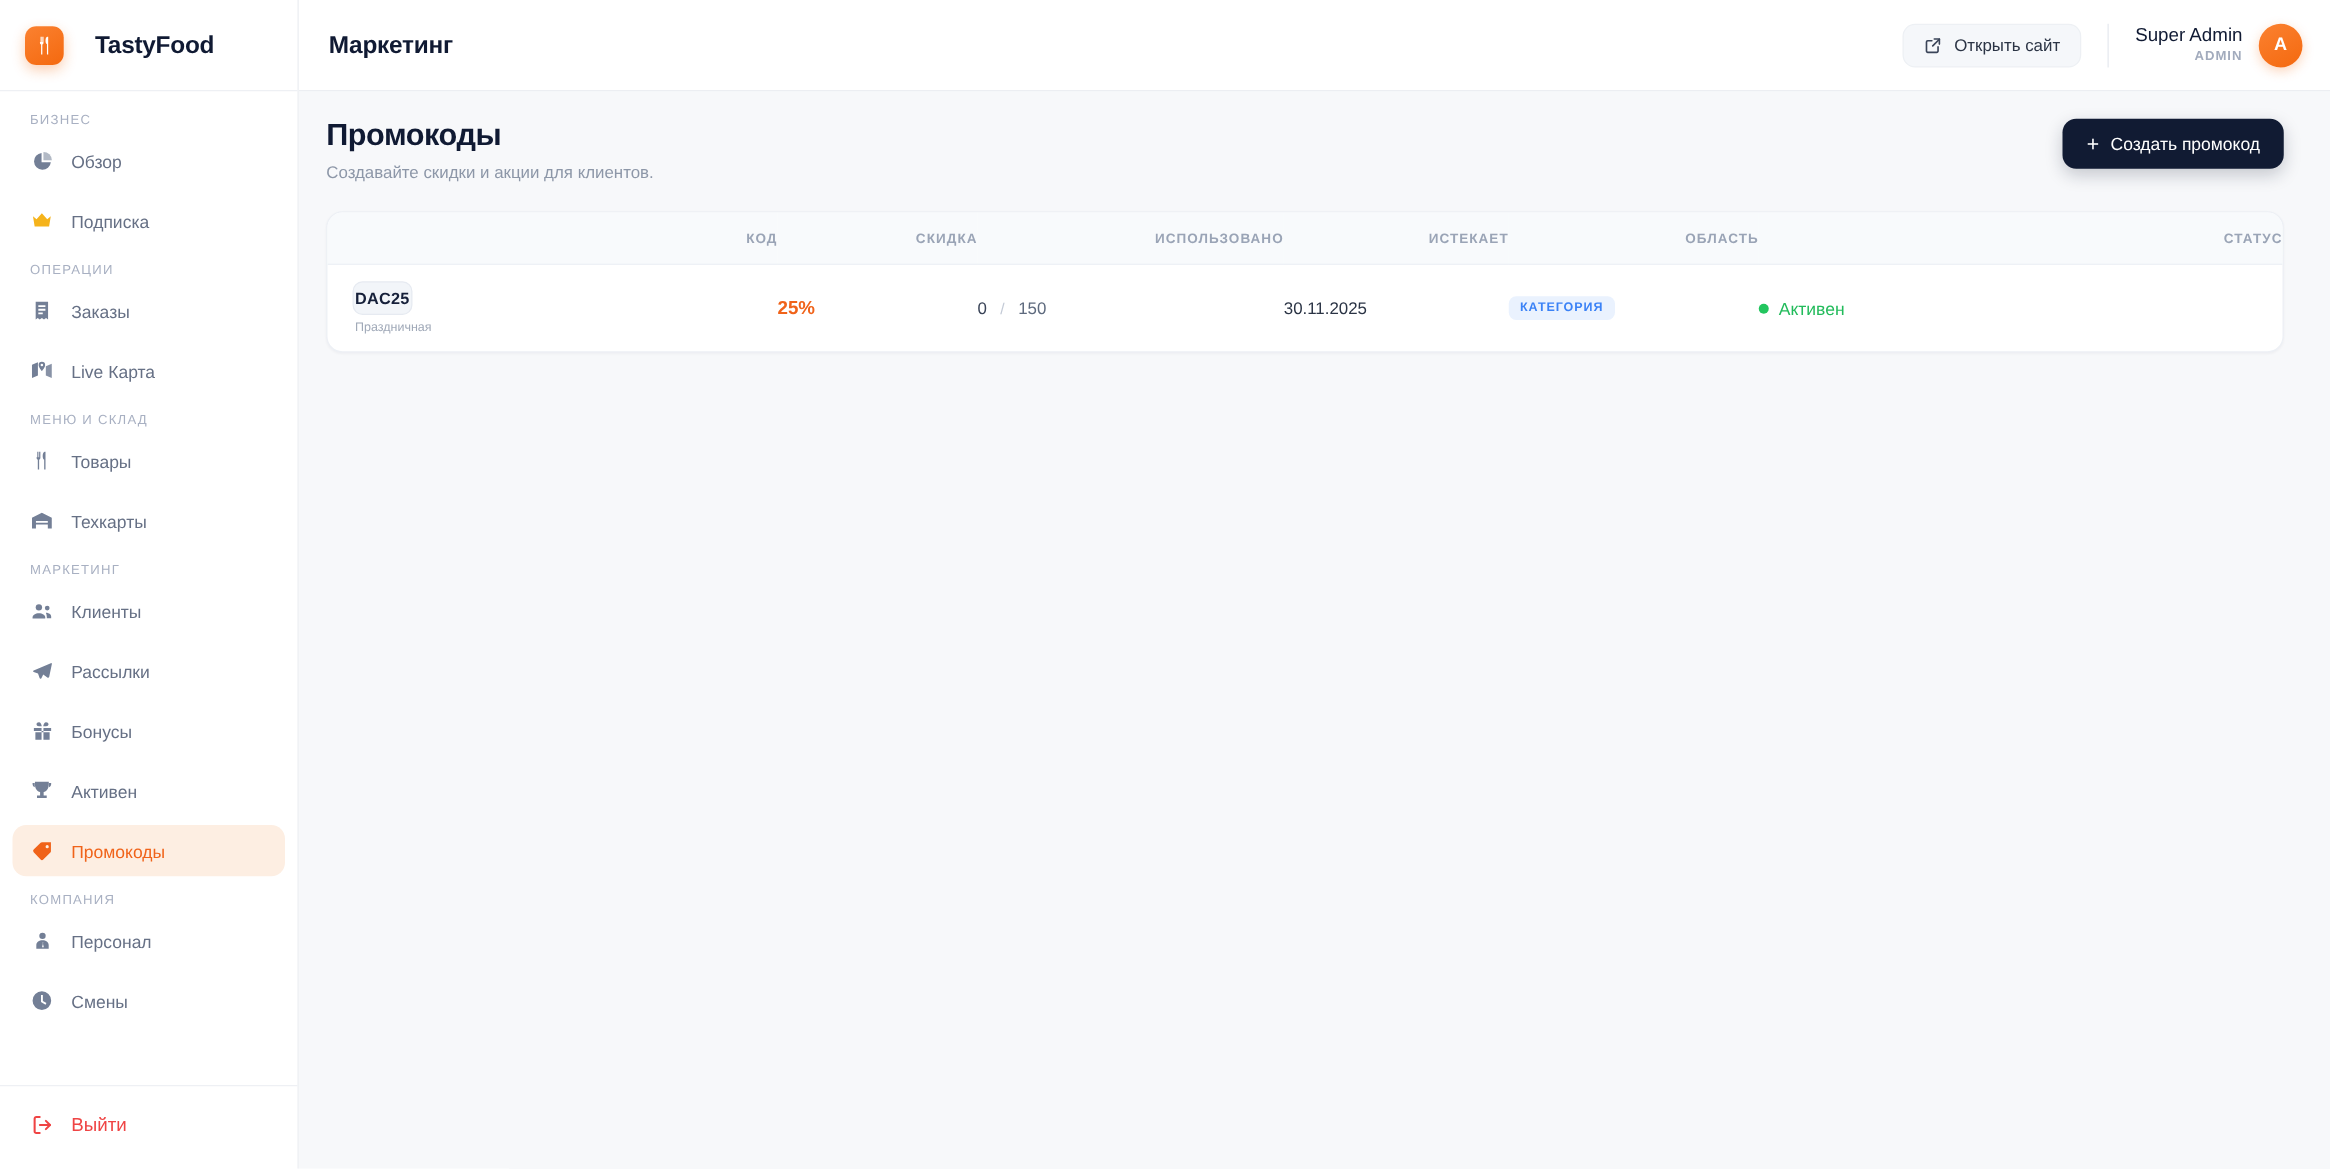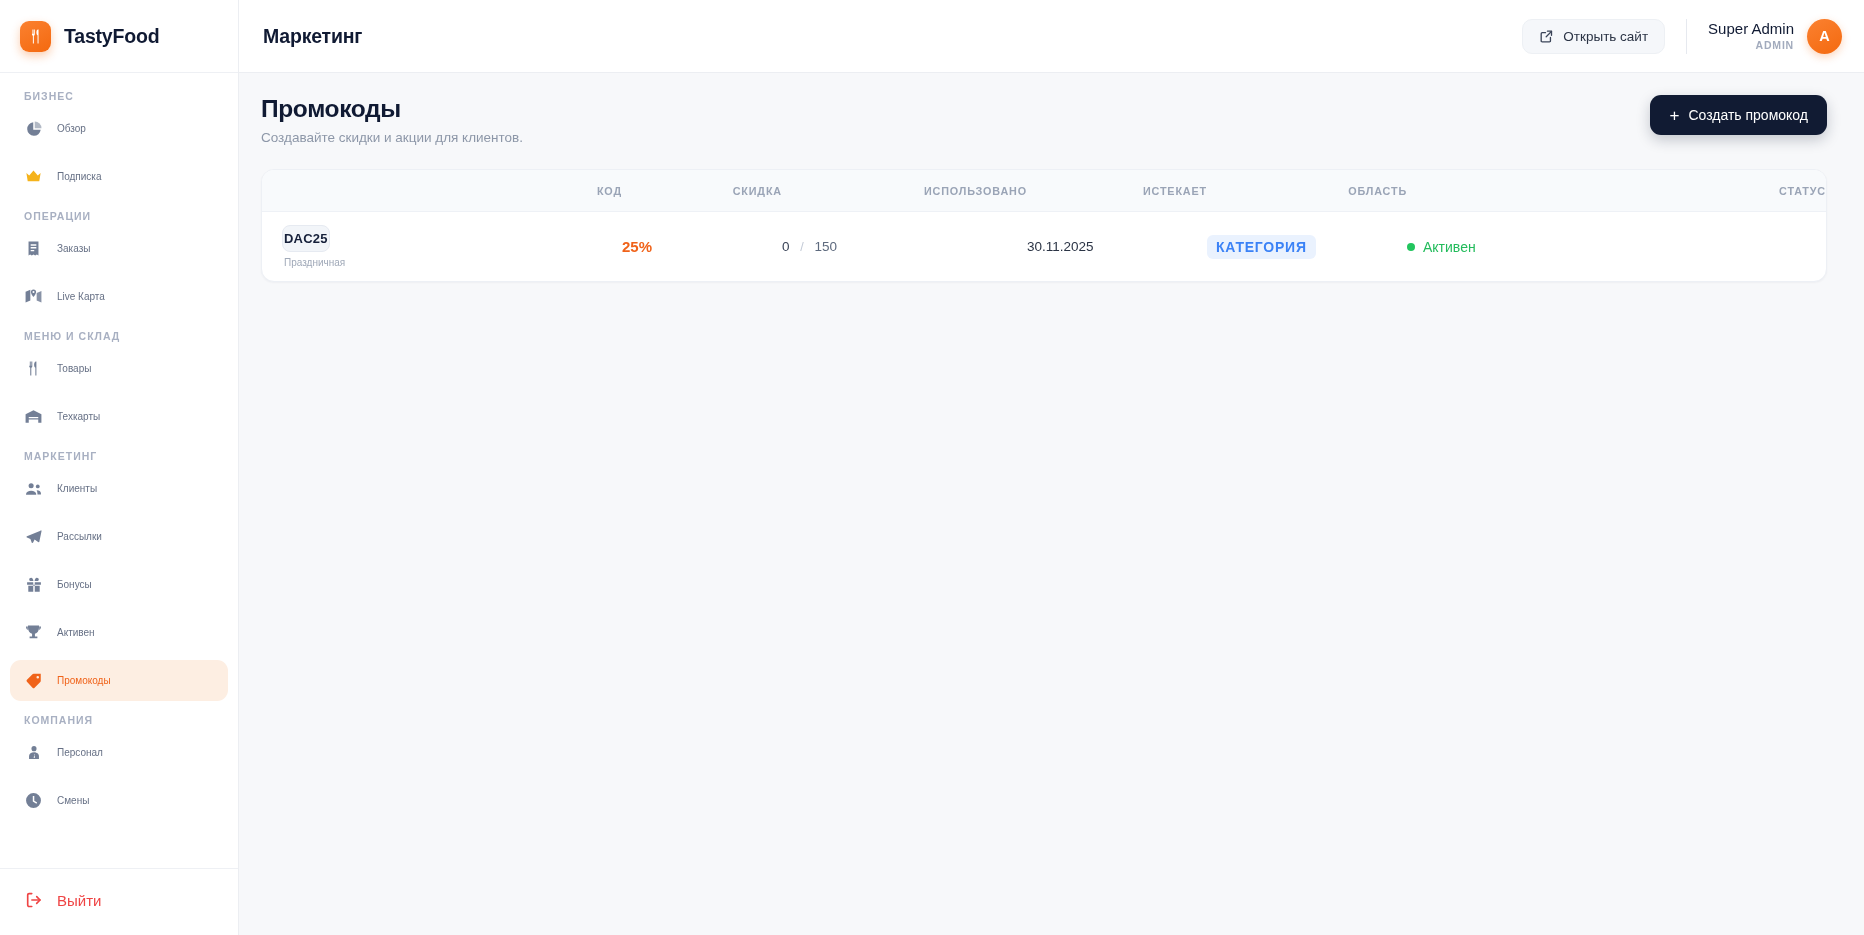--- a/index.html
+++ b/index.html
@@ -16,50 +16,50 @@
   
   .sidebar {
     width: 239px; min-width: 239px; height: 935px;
     background: #ffffff;
     border-right: 1px solid #eceef2;
     display: flex; flex-direction: column;
     position: relative;
   }
   .brand {
     height: 73px; min-height: 73px;
-    display: flex; align-items: center; gap: 13px;
+    display: flex; align-items: center; gap: 25px;
     padding-left: 20px;
     border-bottom: 1px solid #eef0f4;
   }
   .brand-logo {
     width: 31px; height: 31px; border-radius: 9px;
     background: linear-gradient(150deg, #fb8130 0%, #f4690f 100%);
     box-shadow: 0 4px 10px rgba(244,105,15,.32);
     display: flex; align-items: center; justify-content: center;
     color: #fff;
   }
   .brand-name {
     font-size: 19.5px; font-weight: bold; color: #101a33;
     letter-spacing: -.2px;
   }
   .nav {
     flex: 1; padding: 14px 10px 0 10px;
     overflow: hidden;
   }
   .nav-section {
-    font-size: 10.5px; font-weight: bold; letter-spacing: 1.0px;
+    font-size: 10.5px; font-weight: normal; letter-spacing: 1.0px;
     color: #a8b0c2; text-transform: uppercase;
     padding: 6px 0 6px 14px;
   }
   .nav-section.first { padding-top: 3px; }
   .nav-item {
     display: flex; align-items: center; gap: 14px;
     height: 41px; padding: 0 14px; margin-bottom: 7px;
     border-radius: 11px; cursor: pointer;
-    color: #667085; font-size: 10px;
+    color: #667085; font-size: 14px;
     white-space: nowrap;
   }
   .nav-item .ic { width: 19px; height: 19px; display:flex; align-items:center; justify-content:center; flex:0 0 19px; color: #737f96; }
   .nav-item.active { background: #fdeee2; color: #f0631a; font-weight: 500; }
   .nav-item.active .ic { color: #f0631a; }
   .nav-item.crown .ic { color: #f5b31b; }
   .sidebar-footer {
     border-top: 1px solid #eef0f4;
     padding: 12px 10px 16px 10px;
   }
@@ -143,21 +143,21 @@
     font-family: "Liberation Sans", sans-serif; letter-spacing: .2px;
   }
   .code-desc { font-size: 10px; color: #a0a9b8; margin-top: 5px; padding-left: 2px; }
   .discount { color: #f0631a; font-weight: bold; font-size: 15px; }
   .used-cur { color: #3a4458; font-size: 13.5px; }
   .used-sep { color: #c3cad6; margin: 0 7px; font-size: 12.5px; }
   .used-max { color: #5e6a7e; font-size: 13.5px; margin-top: 33px; }
   .scope-badge {
     display: inline-block; padding: 4px 9px; border-radius: 6px;
     background: #eaf2fe; color: #3b82f6;
-    font-size: 14px; font-weight: bold; letter-spacing: .75px; text-transform: uppercase;
+    font-size: 10px; font-weight: bold; letter-spacing: .75px; text-transform: uppercase;
   }
   .status { display: inline-flex; align-items: center; gap: 8px; color: #22bb5b; font-size: 14px; font-weight: 500; }
   .status-dot { width: 8px; height: 8px; border-radius: 50%; background: #22c55e; display: inline-block; }
 </style>
 </head>
 <body>
 
 <div class="app">
 
   <aside class="sidebar">

